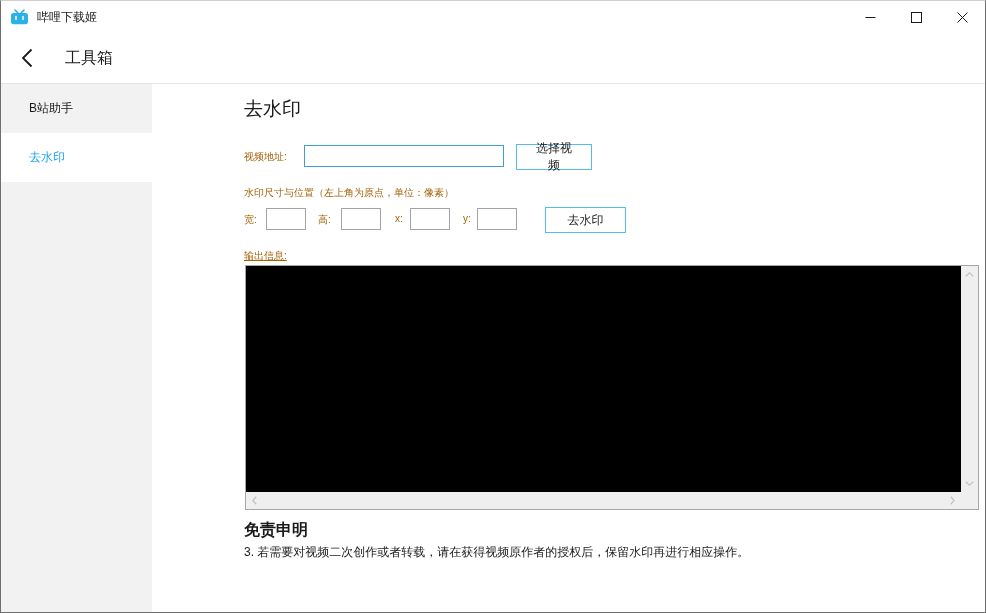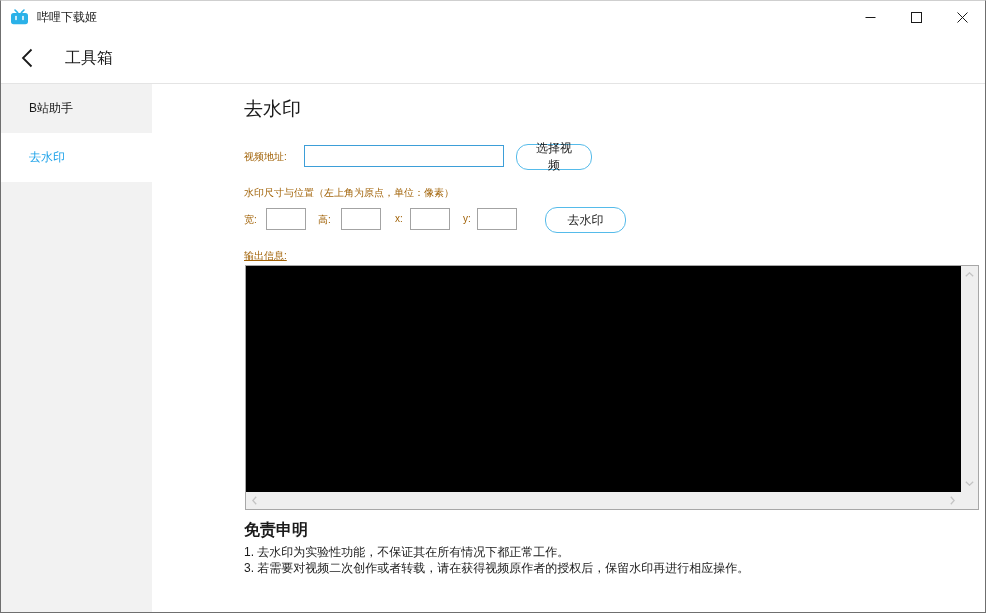--- a/index.html
+++ b/index.html
@@ -29,21 +29,21 @@
   .sidebar { width:151px; background:#f2f2f2; flex-shrink:0; }
   .side-item { height:49px; display:flex; align-items:center; padding-left:28px; font-size:12px; cursor:pointer; }
   .side-item.active { background:#fff; color:#1da2e9; }
   .content { flex:1; position:relative; background:#fff; }
   .abs { position:absolute; }
   .lbl { font-size:10px; color:#a16207; white-space:nowrap; }
   .section-title { font-size:19px; }
   input.txt { border:1px solid #3d9ed8; height:22px; font-size:12px; padding:0 4px; outline:none; background:#fff; }
   input.mini { border:1px solid #a3a3a3; width:40px; height:22px; font-size:12px; padding:0 3px; outline:none; background:#fff; }
   .btn {
-    background:#fff; border:1px solid #55bbea; border-radius:12px; height:26px;
+    background:#fff; border:1px solid #55bbea; border-radius:0; height:26px;
     font-size:12px; color:#1a1a1a; cursor:pointer; padding:0 14px;
     font-family:inherit; display:inline-flex; align-items:center; justify-content:center;
   }
   
   .output-box {
     left:49px; top:181px; width:734px; height:245px;
     border:1px solid #a7a7a7; display:grid;
     grid-template-columns:1fr 17px; grid-template-rows:1fr 17px;
   }
   .console { background:#000; color:#ddd; font-size:11px; overflow:hidden; }
@@ -162,19 +162,18 @@
             <svg width="5" height="9" viewBox="0 0 5 9">
                 <polyline points="0.8,0.8 4.2,4.5 0.8,8.2" fill="none" stroke="#c4c4c4" stroke-width="1.3"></polyline>
               </svg>
           </span>
         </div>
         <div class="corner"></div>
       </div>
 
       <div class="abs disclaimer-title" style="left:48px; top:436px;">免责申明</div>
       <div class="abs" style="left:48px; top:461px;">
-        <div class="disc-line">1. 去水印为实验性功能，不保证其在所有情况下都正常工作。</div>
         <div class="disc-line">3. 若需要对视频二次创作或者转载，请在获得视频原作者的授权后，保留水印再进行相应操作。</div>
       </div>
 
     </div>
   </div>
 </div>
 
 </body></html>

